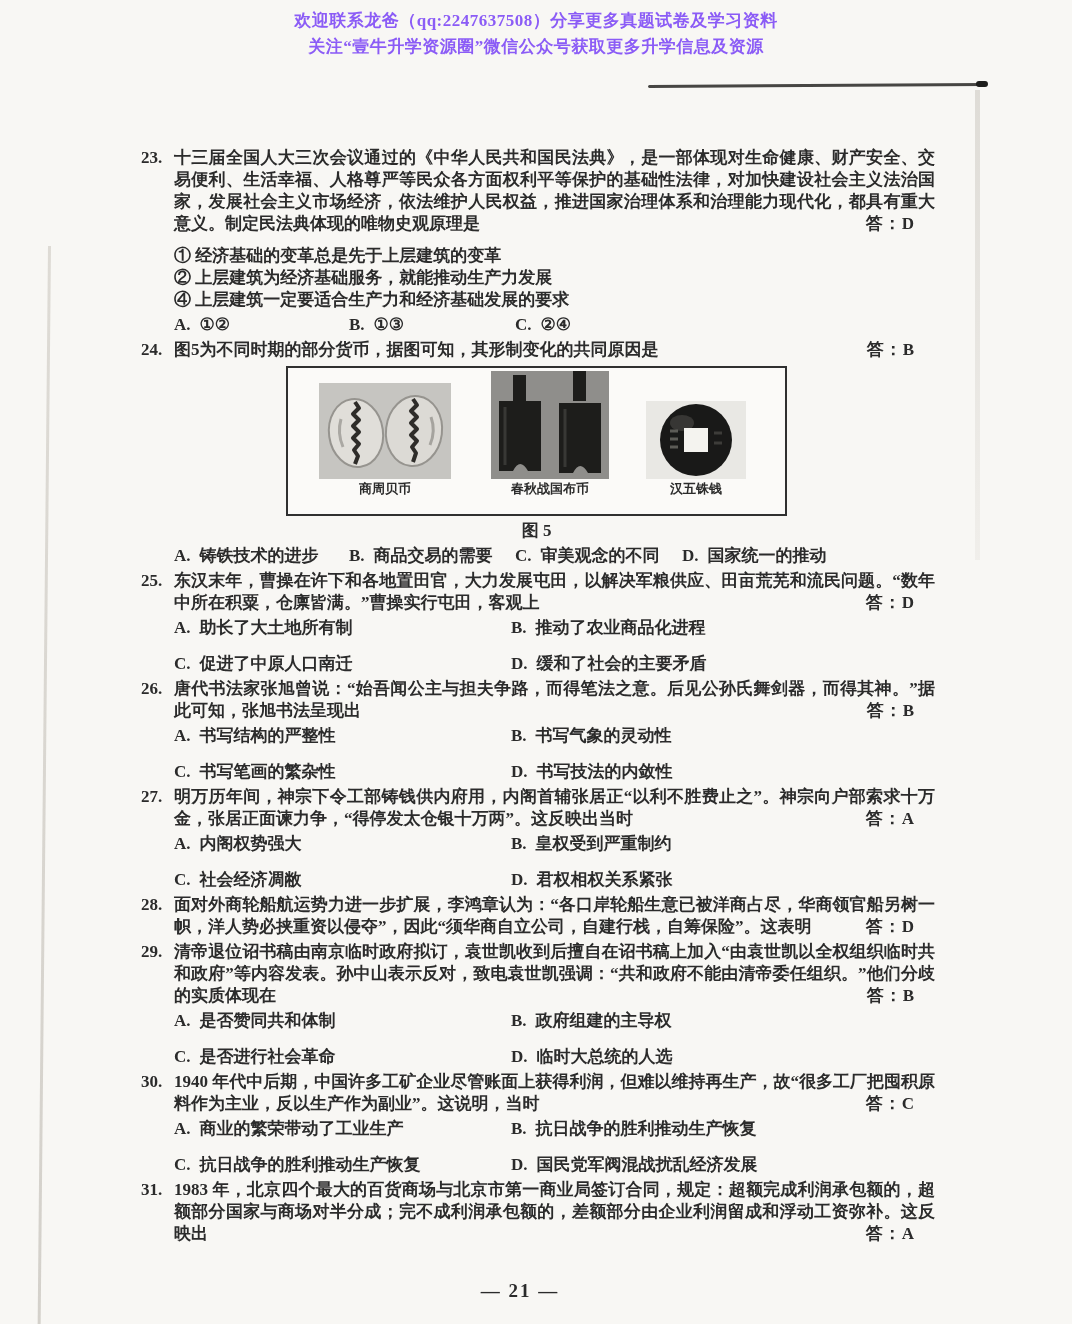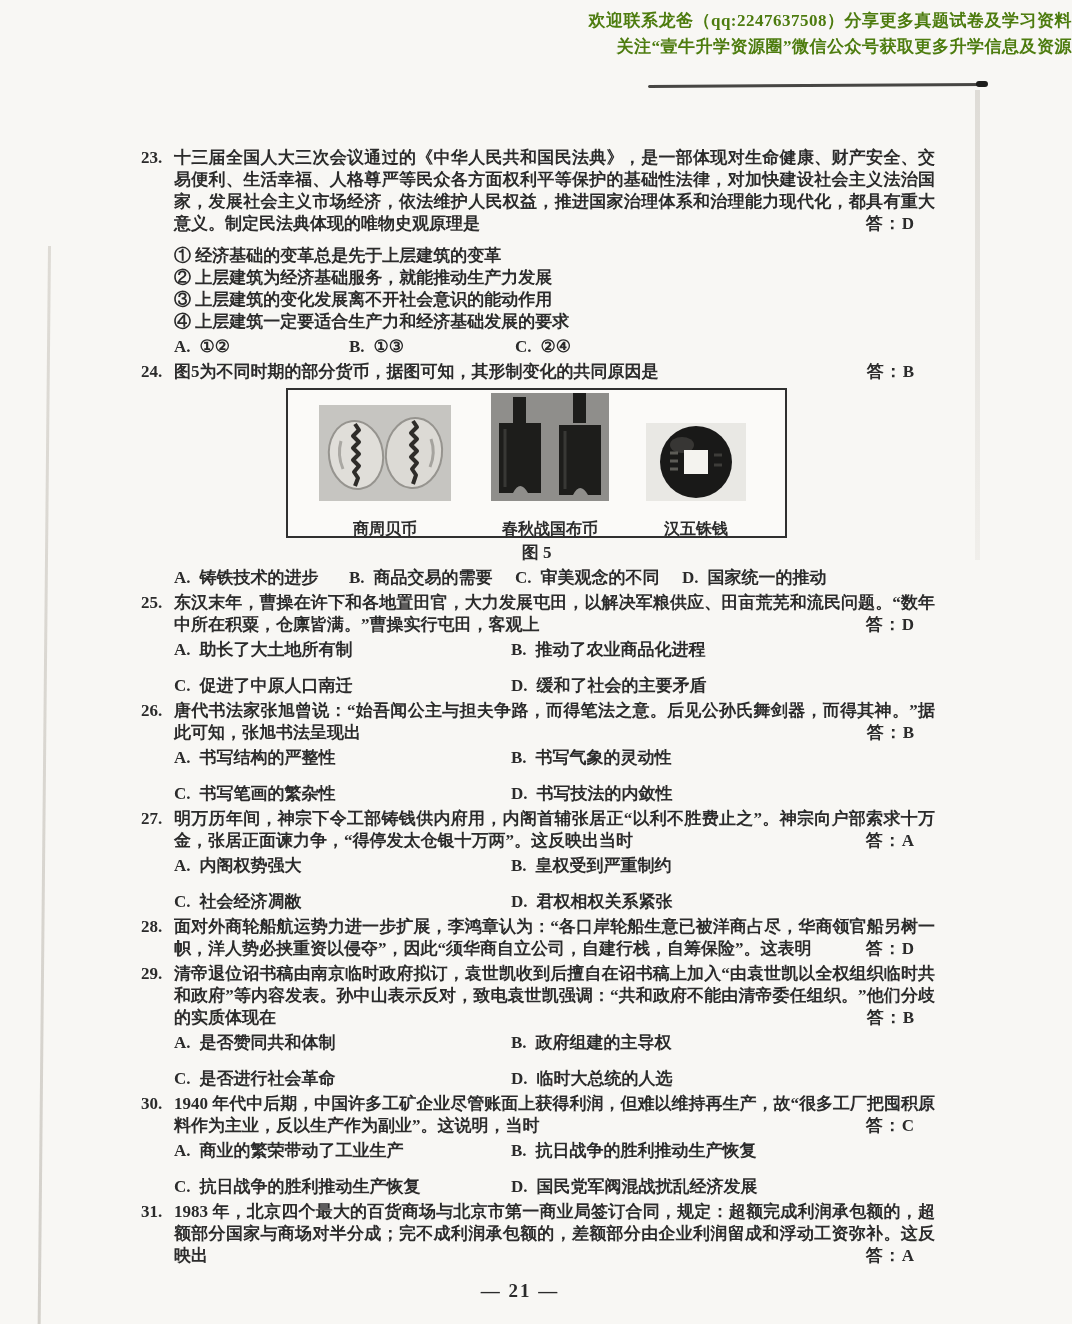--- a/index.html
+++ b/index.html
@@ -5,22 +5,22 @@
   html,body{margin:0;padding:0;}
   body{
     width:1072px;height:1324px;position:relative;overflow:hidden;
     background:#f8f7f4;
     font-family:"Liberation Serif","DejaVu Serif",serif;
     color:#2b2b2b;
   }
   
   .watermark{
     position:absolute;top:8px;left:0;width:100%;
-    text-align:right;font-size:17px;line-height:26px;font-weight:700;
-    color:#4d7c0f;letter-spacing:.5px;
+    text-align:center;font-size:17px;line-height:26px;font-weight:700;
+    color:#8b5cf6;letter-spacing:.5px;
   }
   
   .scan-top-line{
     position:absolute;top:84px;left:648px;width:338px;height:3px;
     background:#474643;transform:rotate(-.35deg);border-radius:2px;
   }
   .scan-top-line::after{
     content:"";position:absolute;right:-2px;top:-2px;width:12px;height:6px;
     background:#1e1e1c;border-radius:3px;
   }
@@ -63,21 +63,21 @@
   .figure-slot{margin:5px 0 2px 0;}
   .figure-box{
     position:relative;margin-left:112px;width:501px;height:150px;
     border:2px solid #303030;background:#fbfaf8;box-sizing:border-box;
   }
   .fig-item{position:absolute;text-align:center;}
   .fi-1{left:28px;top:15px;width:138px;}
   .fi-2{left:198px;top:3px;width:128px;}
   .fi-3{left:352px;top:33px;width:112px;}
   .photo{display:block;margin:0 auto;}
-  .fig-cap{margin-top:18px;font-size:16px;line-height:20px;font-weight:700;}
+  .fig-cap{margin-top:0;font-size:13px;line-height:20px;font-weight:700;}
   .fig-label{margin-left:112px;width:501px;text-align:center;margin-top:4px;font-weight:700;}
   
   .footer{
     position:absolute;top:1280px;left:0;width:1040px;text-align:center;
     font-size:19px;font-weight:600;letter-spacing:2px;font-family:Liberation Serif, serif;
   }
 </style>
 </head>
 <body>
 
@@ -95,21 +95,20 @@
     <div class="q-head">
       <div class="q-num">23.</div>
       <div class="q-body">
         <div class="q-stem-wrap">
           <span class="q-stem">十三届全国人大三次会议通过的《中华人民共和国民法典》，是一部体现对生命健康、财产安全、交易便利、生活幸福、人格尊严等民众各方面权利平等保护的基础性法律，对加快建设社会主义法治国家，发展社会主义市场经济，依法维护人民权益，推进国家治理体系和治理能力现代化，都具有重大意义。制定民法典体现的唯物史观原理是</span>
           <span class="q-ans">答：D</span>
         </div>
         <div class="n-items">
             <div class="n-item">① 经济基础的变革总是先于上层建筑的变革</div>
             <div class="n-item">② 上层建筑为经济基础服务，就能推动生产力发展</div>
-            <div class="n-item">③ 上层建筑的变化发展离不开社会意识的能动作用</div>
             <div class="n-item">④ 上层建筑一定要适合生产力和经济基础发展的要求</div>
           </div>
 
         <div class="opts opts-row">
             <div class="opt"><span class="opt-label">A.</span><span class="opt-text">①②</span></div>
             <div class="opt"><span class="opt-label">B.</span><span class="opt-text">①③</span></div>
             <div class="opt"><span class="opt-label">C.</span><span class="opt-text">②④</span></div>
           </div>
       </div>
     </div>

